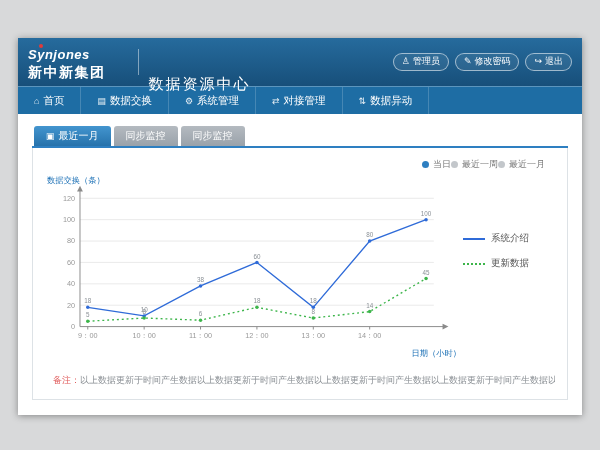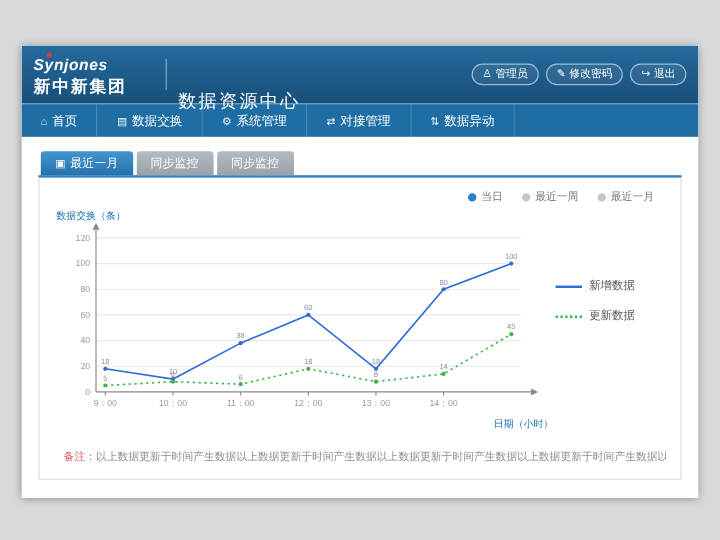--- a/index.html
+++ b/index.html
@@ -32,21 +32,21 @@
   
   .content{padding:12px 14px 0;}
   .tabs-row{display:flex;gap:3px;align-items:flex-end;border-bottom:2px solid #2e7fc1;padding-left:2px;}
   .tab{height:20px;display:flex;align-items:center;gap:4px;padding:0 12px;font-size:10px;color:#fff;
        border-radius:3px 3px 0 0;cursor:pointer;}
   .tab.active{background:linear-gradient(#4395cf,#2672ab);}
   .tab.inactive{background:linear-gradient(#b4bac0,#9aa2aa);font-family:Liberation Serif, serif;}
   .tab .ic{font-size:9px;font-style:normal;}
 
   .panel{border:1px solid #dde2e6;border-top:none;padding:8px 12px 10px;}
-  .filter-legend{display:flex;justify-content:flex-end;gap:16px;padding:2px 10px 0;}
+  .filter-legend{display:flex;justify-content:flex-end;gap:0;padding:2px 10px 0;}
   .filter-item{display:flex;align-items:center;gap:4px;font-size:9px;color:#777;cursor:pointer;}
   .dot{width:7px;height:7px;border-radius:50%;background:#c3c7cb;}
 
   .chart-area{display:flex;align-items:stretch;margin-top:2px;}
   .svg-wrap{flex:1;min-width:0;}
   svg{display:block;width:100%;height:auto;font-family:"Liberation Sans",sans-serif;}
   .series-legend{width:92px;display:flex;flex-direction:column;justify-content:center;gap:12px;padding-bottom:30px;}
   .series-item{display:flex;align-items:center;gap:6px;font-size:9.5px;color:#555;cursor:pointer;}
   .sample{width:22px;height:0;border-top:2px solid #888;}
 
@@ -199,21 +199,21 @@
                 <text x="334" y="138.6" text-anchor="middle" font-size="6.5" fill="#8a9096">14</text>
                 <circle cx="392" cy="108.5" r="1.8" fill="#3cb54a"></circle>
                 <text x="392" y="104.5" text-anchor="middle" font-size="6.5" fill="#8a9096">45</text>
                 <text x="2" y="10" font-size="8.5" fill="#1a6fb5">数据交换（条）</text>
                 <text x="428" y="188" text-anchor="end" font-size="8.5" fill="#1a6fb5">日期（小时）</text>
               </svg>
           </div>
           <div class="series-legend" id="series-legend">
             <div class="series-item">
               <span class="sample" style="border-top-color: rgb(47, 107, 216); border-top-style: solid;"></span>
-              <span class="label">新增数据</span>
+              <span class="label">系统介绍</span>
             </div>
             <div class="series-item">
               <span class="sample" style="border-top-color: rgb(60, 181, 74); border-top-style: dotted;"></span>
               <span class="label">更新数据</span>
             </div>
           </div>
         </div>
 
         <div class="note">
           <span class="note-label">备注：</span><span>以上数据更新于时间产生数据以上数据更新于时间产生数据以上数据更新于时间产生数据以上数据更新于时间产生数据以上数据更新于</span>

